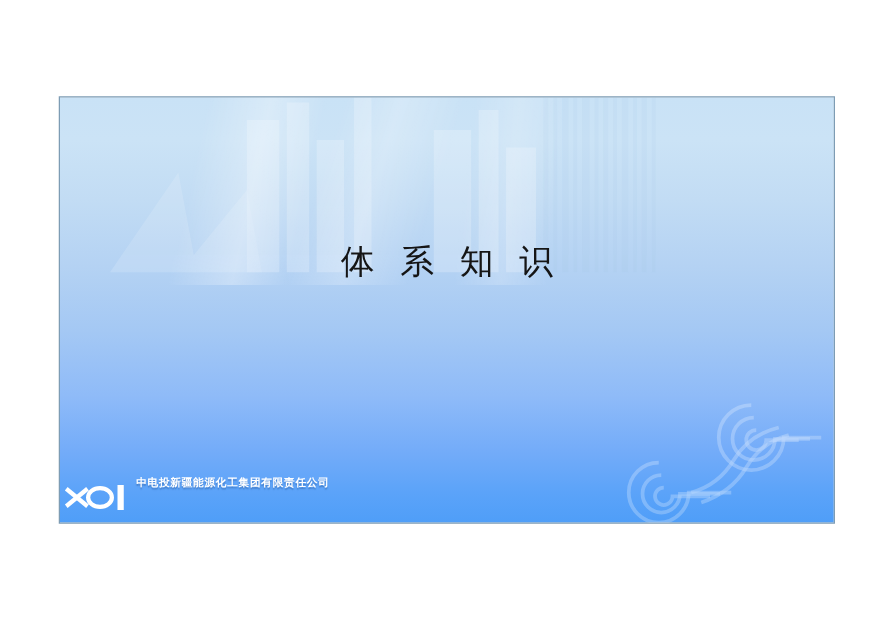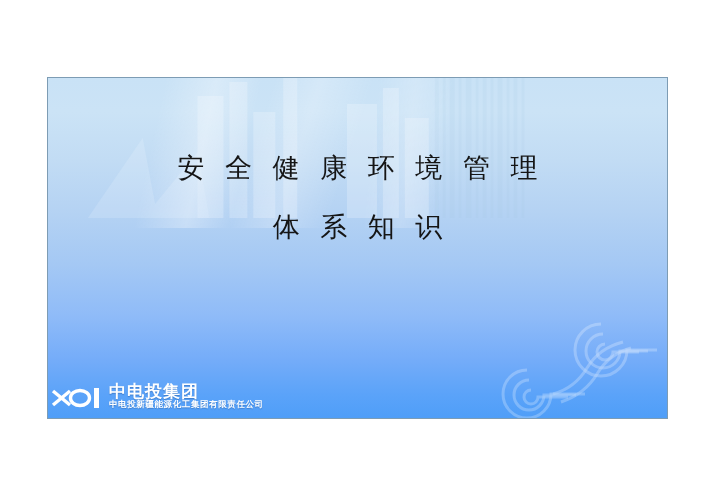--- a/index.html
+++ b/index.html
@@ -90,21 +90,21 @@
   .title-line {
     color: #151515;
     font-family: "DejaVu Serif", "Liberation Serif", serif;
     font-size: 27px;
     font-weight: 400;
     letter-spacing: 6px;
     line-height: 1.0;
     text-indent: 6px;
   }
   .title-line.second {
-    margin-top: 32px;
+    margin-top: 42px;
   }
 
   
   .logo-lockup {
     position: absolute;
     left: 2px;
     bottom: 7px;
     display: flex;
     align-items: flex-start;
   }
@@ -181,33 +181,31 @@
         <path d="M122 46 a8 8 0 1 0 8 8 h26"></path>
         <path d="M44 72 a24 24 0 1 0 24 24 h34"></path>
         <path d="M46 82 a15 15 0 1 0 15 15 h32"></path>
         <path d="M48 92 a7 7 0 1 0 7 7 h30"></path>
         <path d="M70 96 q22 -6 34 -26 q12 -20 36 -26"></path>
         <path d="M78 104 q24 -8 36 -28 q12 -20 34 -26"></path>
       </g>
     </svg>
 
     <div class="title-block">
-      <div class="title-line first">安 全 健 康 环 境  管 理</div>
       <div class="title-line second">体 系  知  识</div>
     </div>
 
     <div class="logo-lockup">
       <svg class="logo-mark" viewBox="0 0 54 26" aria-hidden="true">
         <g fill="none" stroke="#ffffff" stroke-width="3.4">
           <path d="M3 6 L20 20"></path>
           <path d="M3 20 L20 6"></path>
           <ellipse cx="30" cy="13" rx="9.5" ry="7.5"></ellipse>
         </g>
         <rect x="44" y="3" width="5" height="20" fill="#ffffff"></rect>
       </svg>
       <div class="logo-text">
-        <div class="logo-name">中电投集团</div>
         <div class="logo-sub">中电投新疆能源化工集团有限责任公司</div>
       </div>
     </div>
 
   </div>
 </div>
 
 </body></html>

